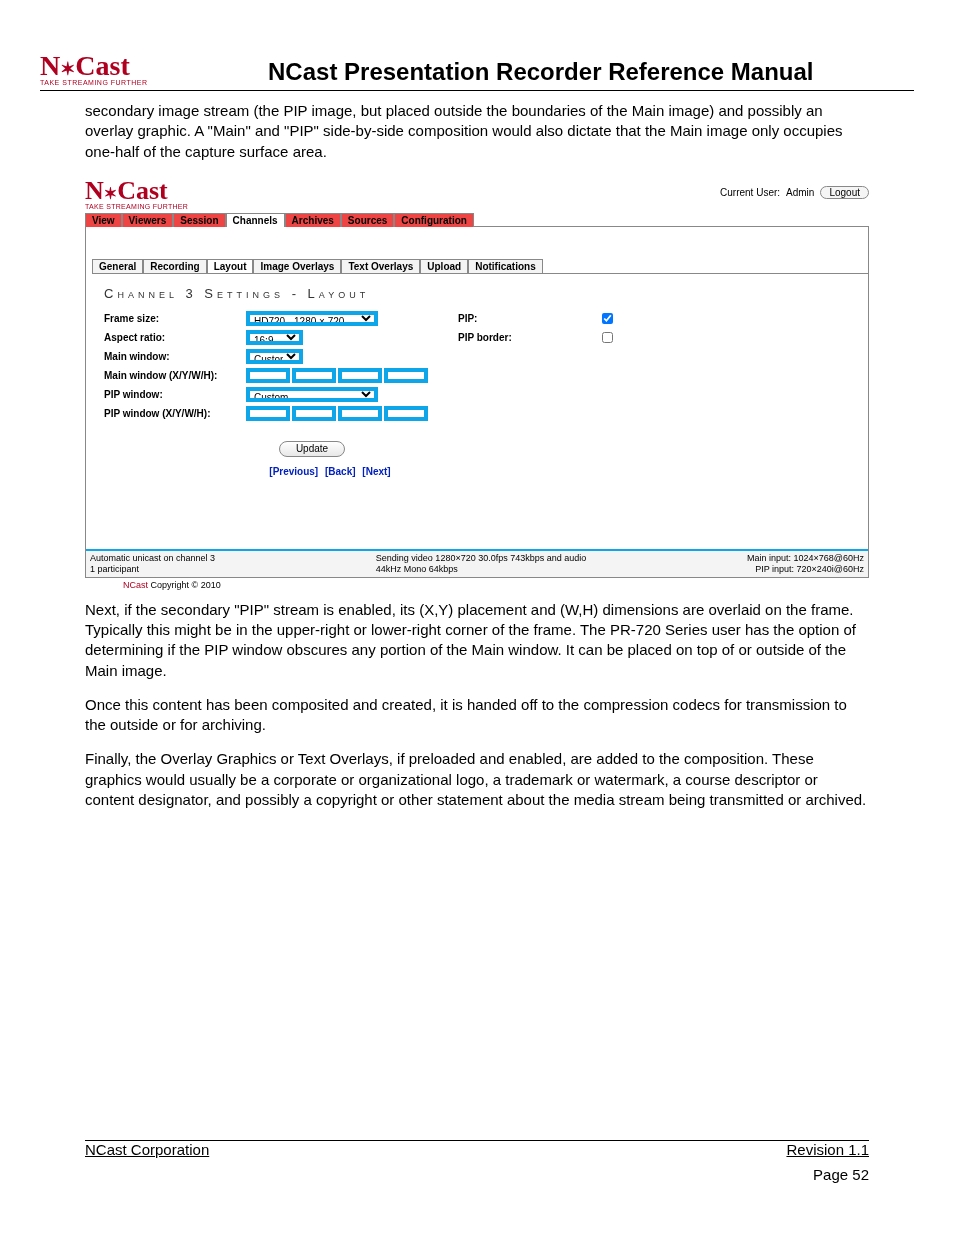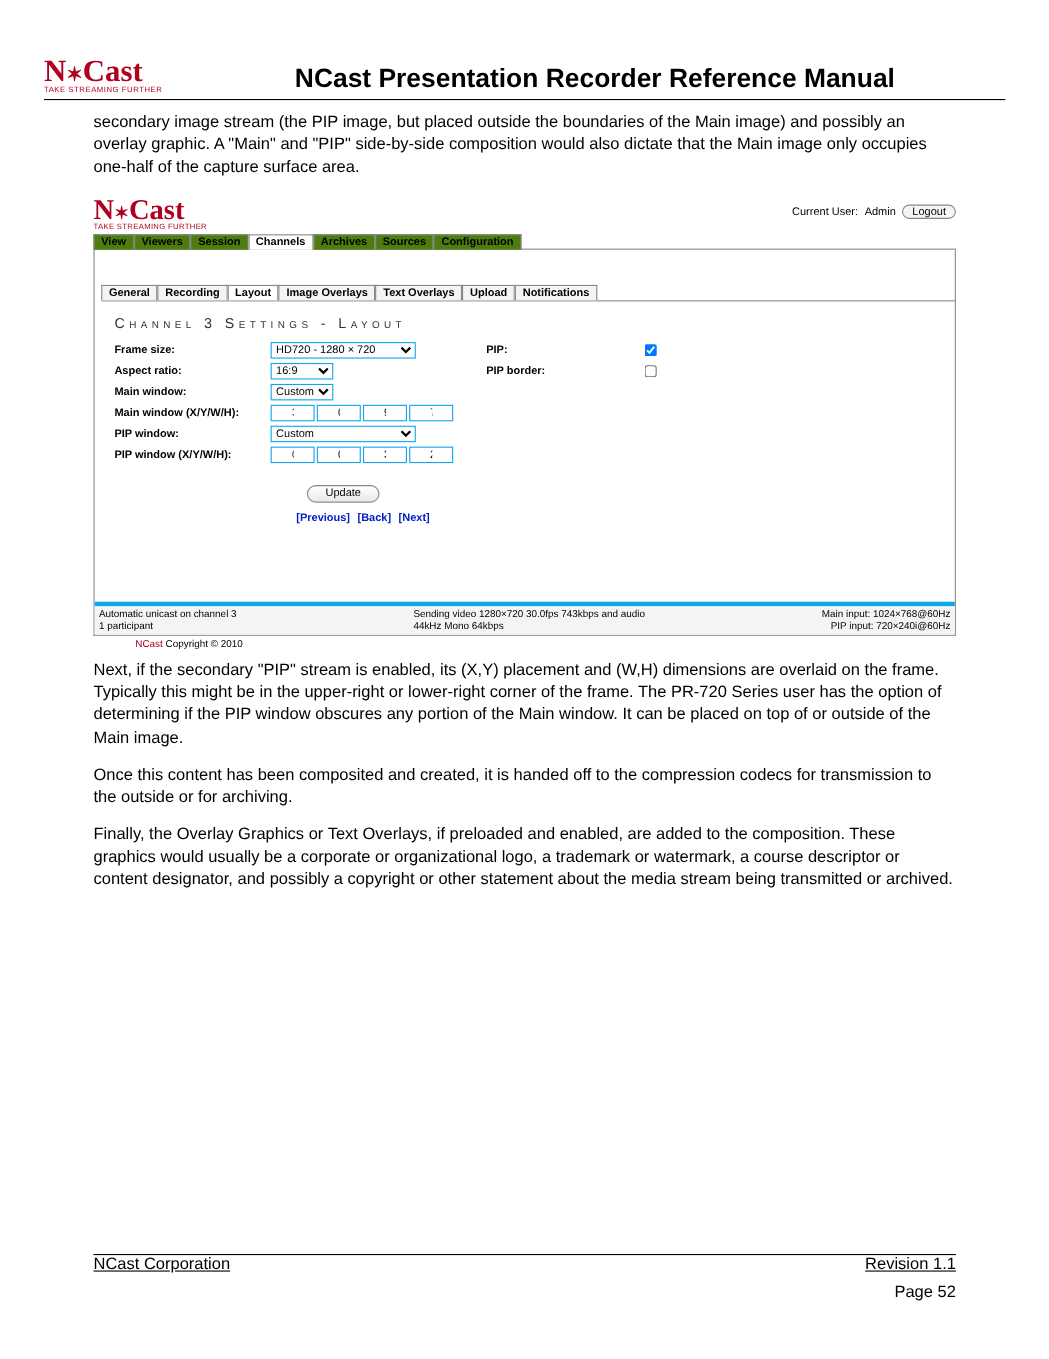--- a/index.html
+++ b/index.html
@@ -97,21 +97,21 @@
     gap: 0;
     border-bottom: 1px solid #888;
     margin-top: 2px;
   }
   .tab {
     border: 1px solid #888;
     border-bottom: none;
     padding: 1px 6px;
     font-size: 10px;
     font-weight: bold;
-    background: #4d7c0f;
+    background: #ef4444;
     position: relative;
     top: 1px;
     cursor: pointer;
   }
   .tab.active {
     background: #fff;
   }
   .panel {
     border: 1px solid #888;
     border-top: none;
@@ -167,21 +167,21 @@
     font-size: 10px;
     font-weight: bold;
   }
   .lbl2 {
     width: 80px;
     font-size: 10px;
     font-weight: bold;
   }
   select.sel, input.inp {
     font-size: 10px;
-    border: 1px solid #0ea5e9;
+    border: 4px solid #0ea5e9;
     background: #fff;
     height: 15px;
     box-sizing: border-box;
   }
   select.sel { width: 132px; }
   select.sel.narrow { width: 57px; }
   input.inp { width: 40px; padding: 0 18px; }
   .update-btn {
     border: 1px solid #888;
     border-radius: 9px;
@@ -200,21 +200,21 @@
   .nav-links a {
     color: #0020c0;
     text-decoration: none;
     font-weight: bold;
     margin: 0 2px;
     cursor: pointer;
   }
   .status-bar {
     display: flex;
     justify-content: space-between;
-    border-top: 4px solid #0ea5e9;
+    border-top: 2px solid #0ea5e9;
     margin-top: auto;
     padding: 2px 4px;
     font-size: 9px;
     background: #f4f4f4;
   }
   .status-col { line-height: 1.2; }
   .copyright {
     font-size: 9px;
     margin: 2px 0 0 2px;
     padding-left: 36px;

